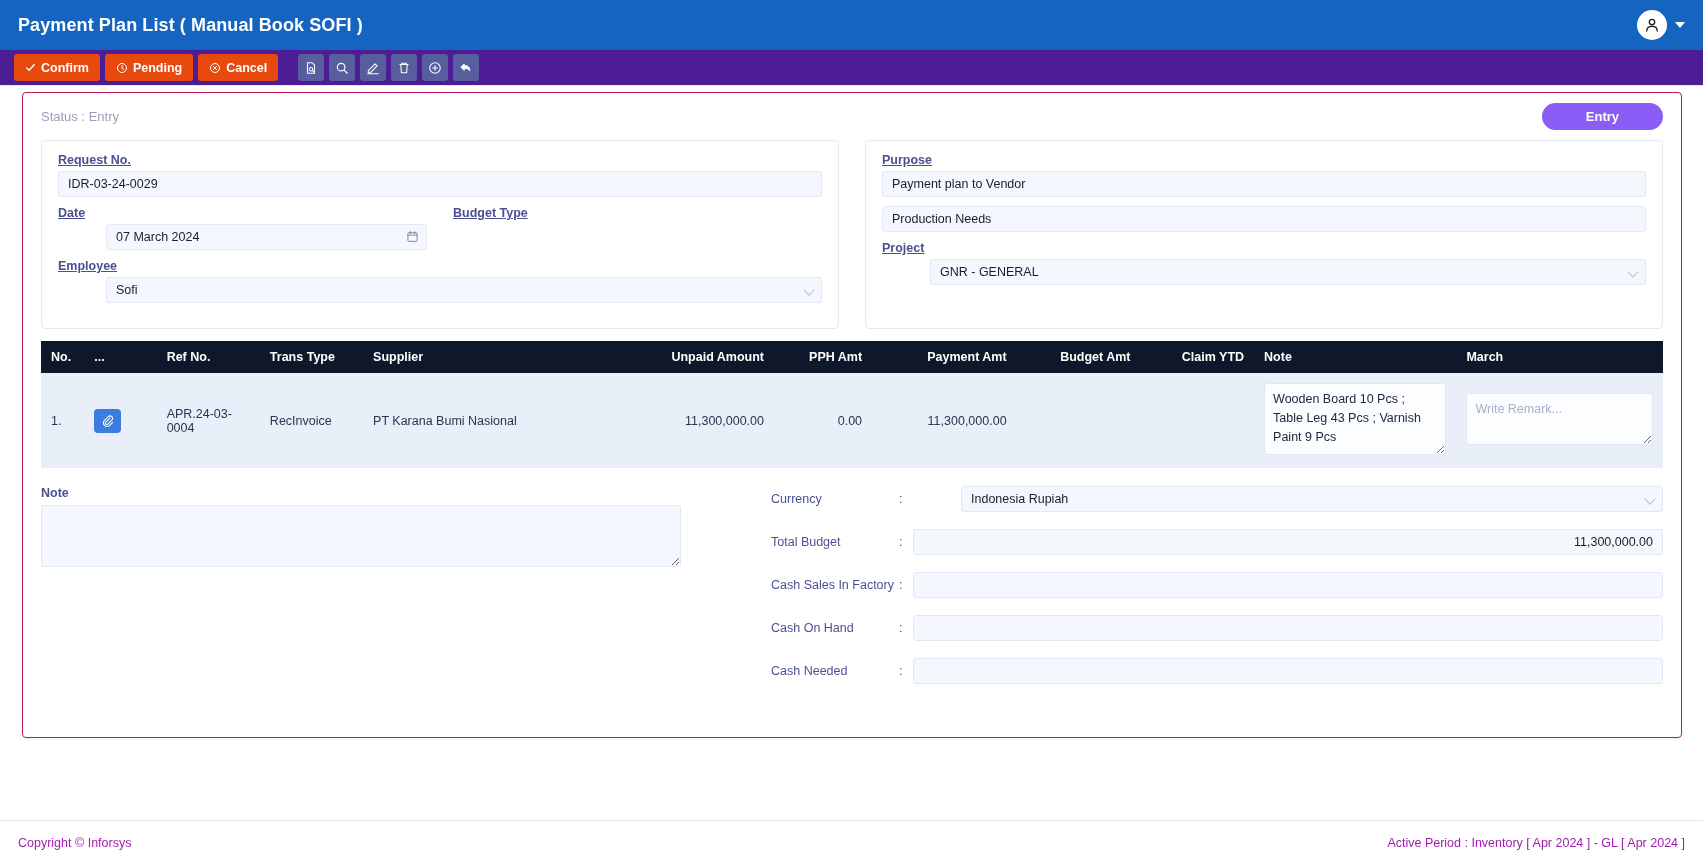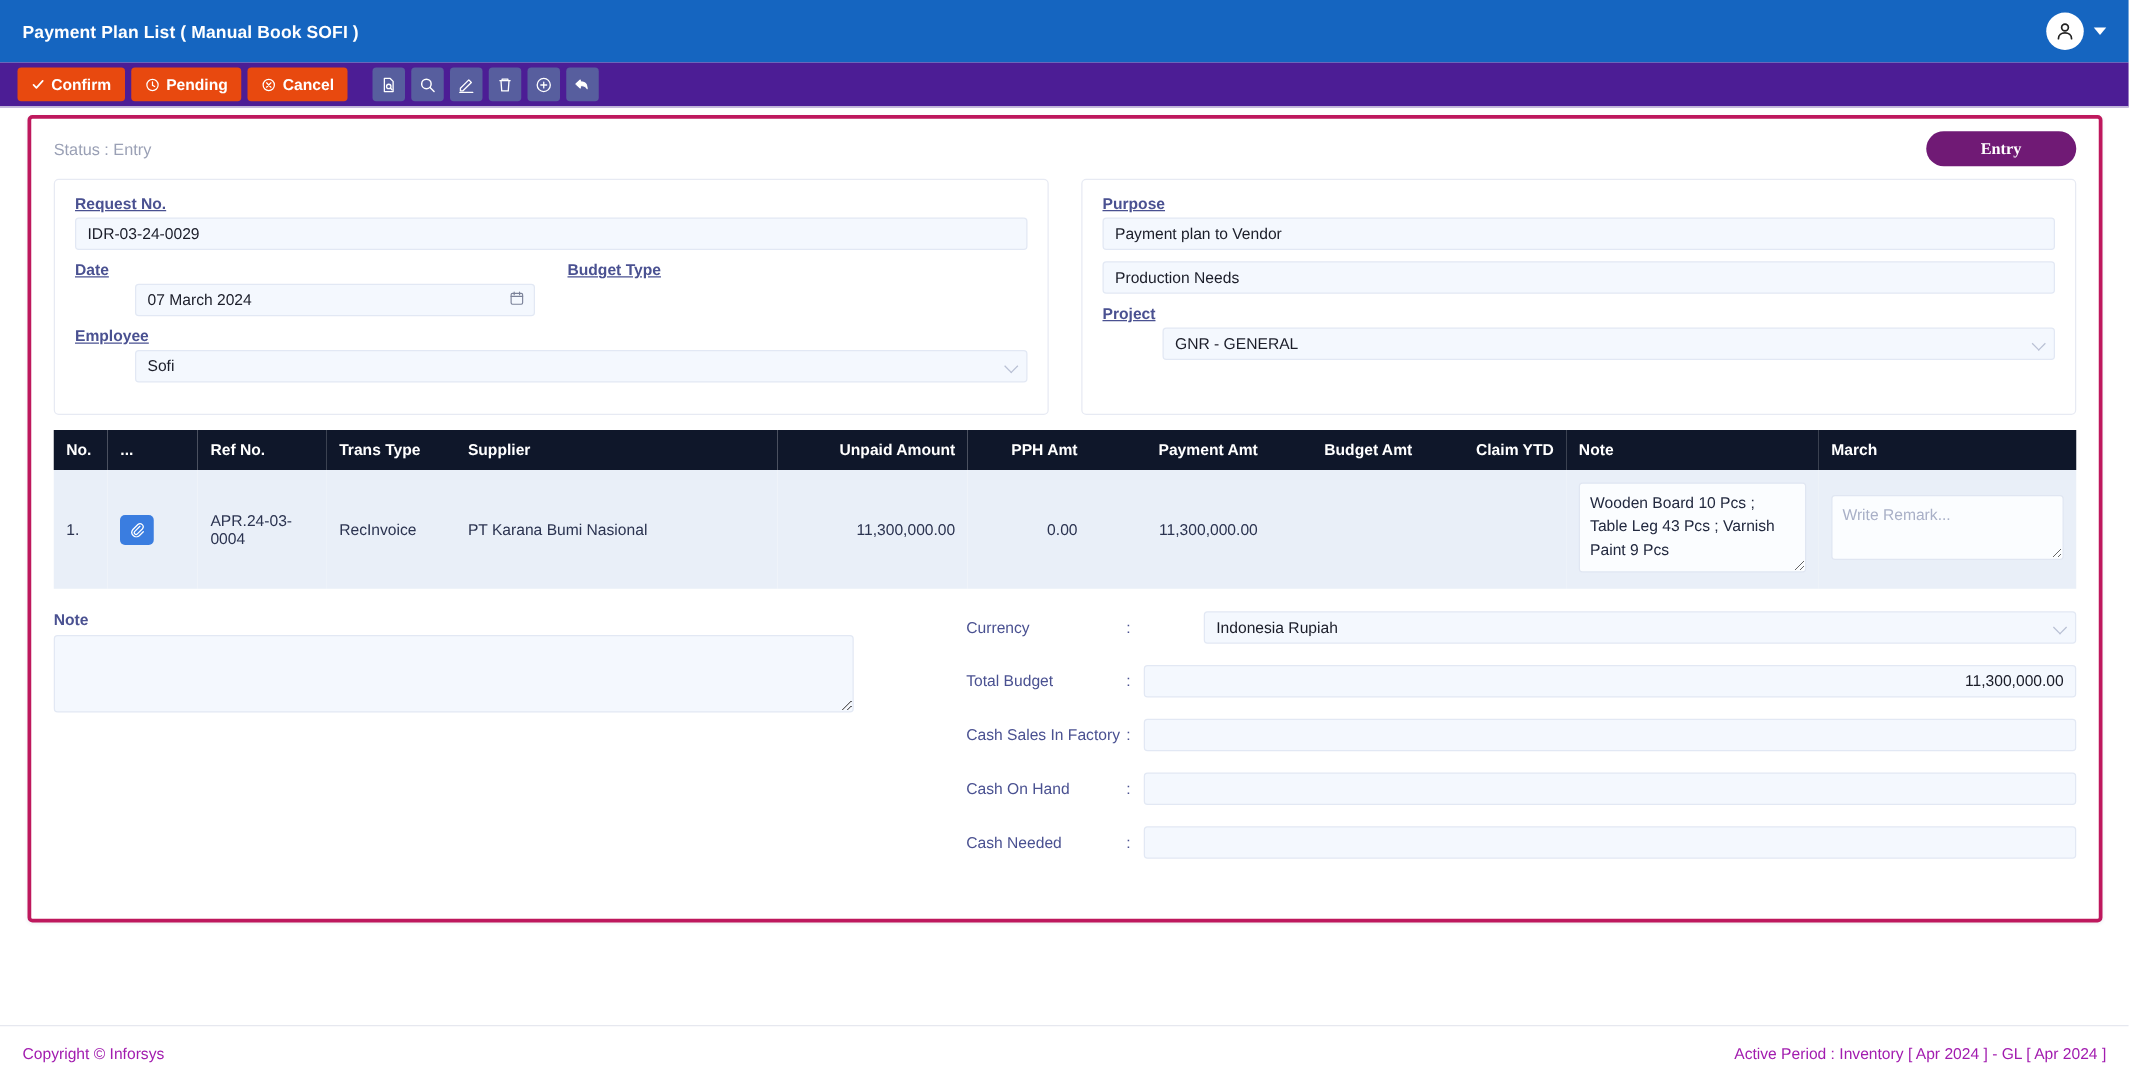--- a/index.html
+++ b/index.html
@@ -11,21 +11,21 @@
     overflow: hidden;
   }
   .app { position: relative; width: 1703px; height: 864px; background:#fff; }
 
   
   .topbar {
     height: 50px; background: #1565c0;
     display: flex; align-items: center; justify-content: space-between;
     padding: 0 18px;
   }
-  .topbar-title { color:#fff; font-size: 14px; font-weight: bold; letter-spacing:.1px; }
+  .topbar-title { color:#fff; font-size: 18px; font-weight: bold; letter-spacing:.1px; }
   .topbar-right { display:flex; align-items:center; gap:8px; }
   .avatar {
     width: 30px; height: 30px; border-radius: 50%;
     background:#fff; display:flex; align-items:center; justify-content:center;
   }
   .caret-down {
     width:0;height:0;border-left:5px solid transparent;border-right:5px solid transparent;
     border-top:6px solid #ffffff;
   }
 
@@ -43,32 +43,32 @@
   }
   .tool-sep { width:10px; }
   .btn-icon {
     width:26px; height:27px; background:#575e9e; border:none; border-radius:3px;
     display:inline-flex; align-items:center; justify-content:center; cursor:pointer;
   }
 
   
   .card {
     position:absolute; left:22px; top:92px; width:1660px; height:646px;
-    background:#fff; border:3px solid #be185d; border-radius:4px;
+    background:#fff; border:1px solid #be185d; border-radius:4px;
     box-shadow: 0 1px 3px rgba(30,40,90,.07);
   }
   .status-row {
     display:flex; align-items:center; justify-content:space-between;
     padding: 10px 18px 4px 18px;
   }
   .status-text { color:#9aa0b5; font-size:13px; }
   .entry-pill {
-    background:#701a75; color:#fff; font-size:13px; font-weight:bold;
+    background:#8b5cf6; color:#fff; font-size:13px; font-weight:bold;
     border-radius:14px; padding:6px 44px; border:none; cursor:pointer;
-    font-family:Liberation Serif, serif;
+    font-family:Liberation Sans, sans-serif;
   }
 
   
   .panels { display:flex; gap:26px; padding: 6px 18px 0 18px; }
   .panel {
     border:1px solid #e7eaf3; border-radius:4px; padding:12px 16px 16px 16px;
     flex: 1 1 0; min-width:0;
   }
   .field { margin-bottom: 9px; }
   .field-label {

